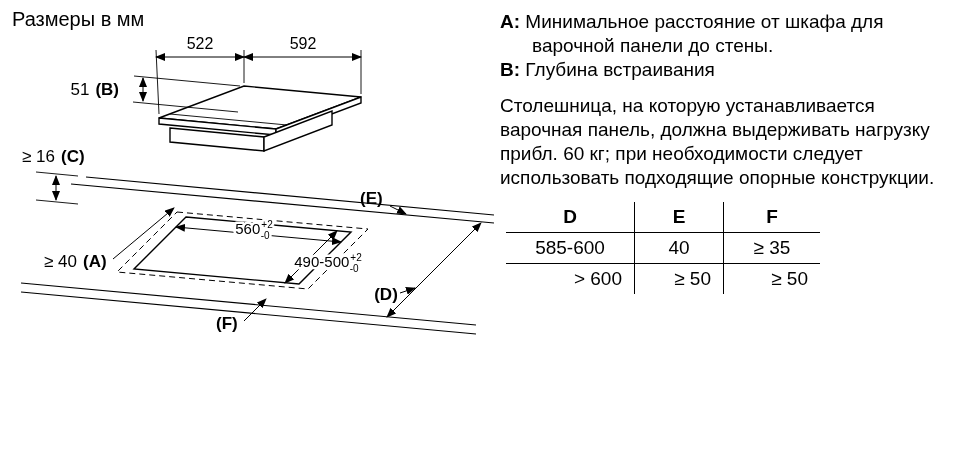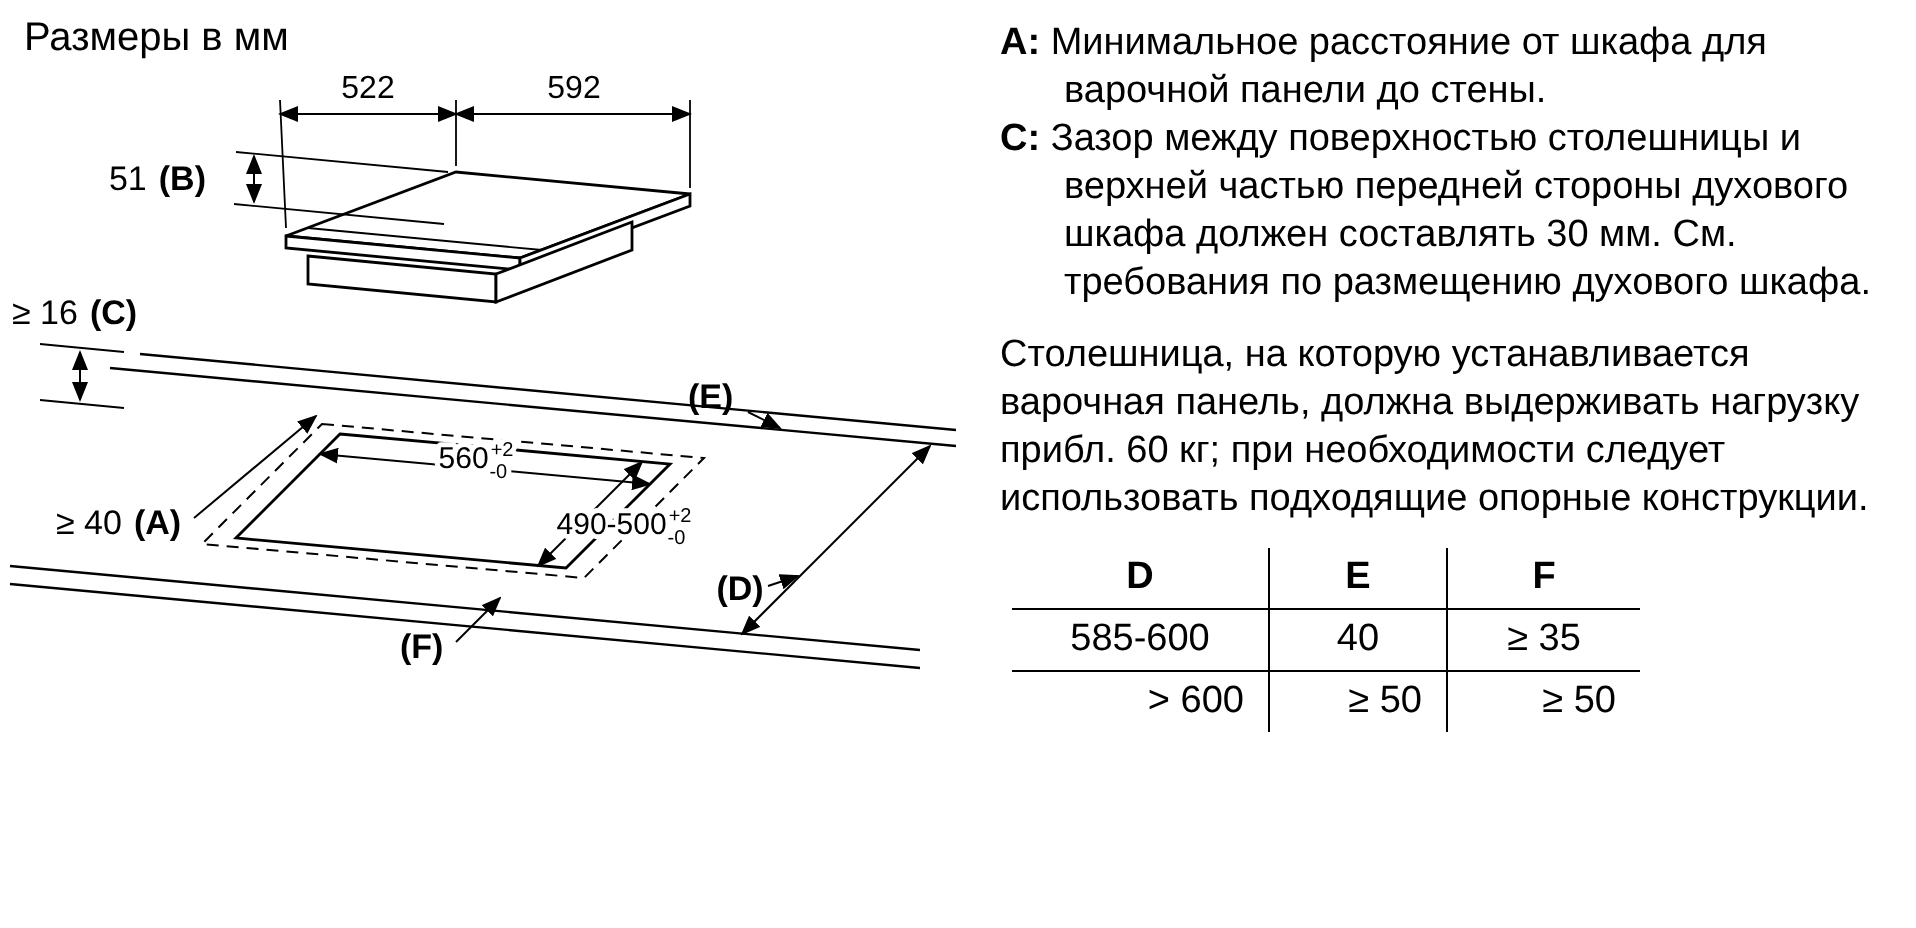--- a/index.html
+++ b/index.html
@@ -5,21 +5,21 @@
   html,body{margin:0;padding:0;}
   body{
     width:958px;height:464px;position:relative;overflow:hidden;
     background:#ffffff;color:#000;
     font-family:"Liberation Sans", sans-serif;
   }
   .title{
     position:absolute;left:12px;top:8px;
     font-size:20px;color:#000;
   }
-  .diagram-wrap{position:absolute;left:0;top:0;width:490px;height:464px;}
+  .diagram-wrap{position:absolute;left:16px;top:0;width:490px;height:464px;}
   svg{display:block;}
   svg text{font-family:"Liberation Sans", sans-serif;fill:#000;}
   .dimnum{font-size:16px;}
   .smalldim{font-size:15px;}
   .lbl{font-size:17px;}
   .ref{font-weight:bold;}
   .tol{font-size:10px;}
   .halo{paint-order:stroke;stroke:#fff;stroke-width:5px;stroke-linejoin:round;}
   .outline{fill:#fff;stroke:#000;stroke-width:1.4px;}
   .thin{stroke:#000;stroke-width:0.9px;fill:none;}
@@ -133,22 +133,22 @@
   </g>
 </svg>
 </div>
 
 <div class="right">
   <div class="legend-item">
     <span class="lkey">A:</span>
     <span>Минимальное расстояние от шкафа для варочной панели до стены.</span>
   </div>
   <div class="legend-item">
-    <span class="lkey">C:</span>
-    <span>Зазор между поверхностью столешницы и верхней частью передней стороны духового шкафа должен составлять 30 мм. См. требования по размещению духового шкафа.</span>
+    <span class="lkey">B:</span>
+    <span>Глубина встраивания</span>
   </div>
 
   <p class="note">Столешница, на которую устанавливается варочная панель, должна выдерживать нагрузку прибл. 60 кг; при необходимости следует использовать подходящие опорные конструкции.</p>
 
   <table class="dims">
     <thead>
       <tr>
         <th>D</th>
         <th>E</th>
         <th>F</th>

